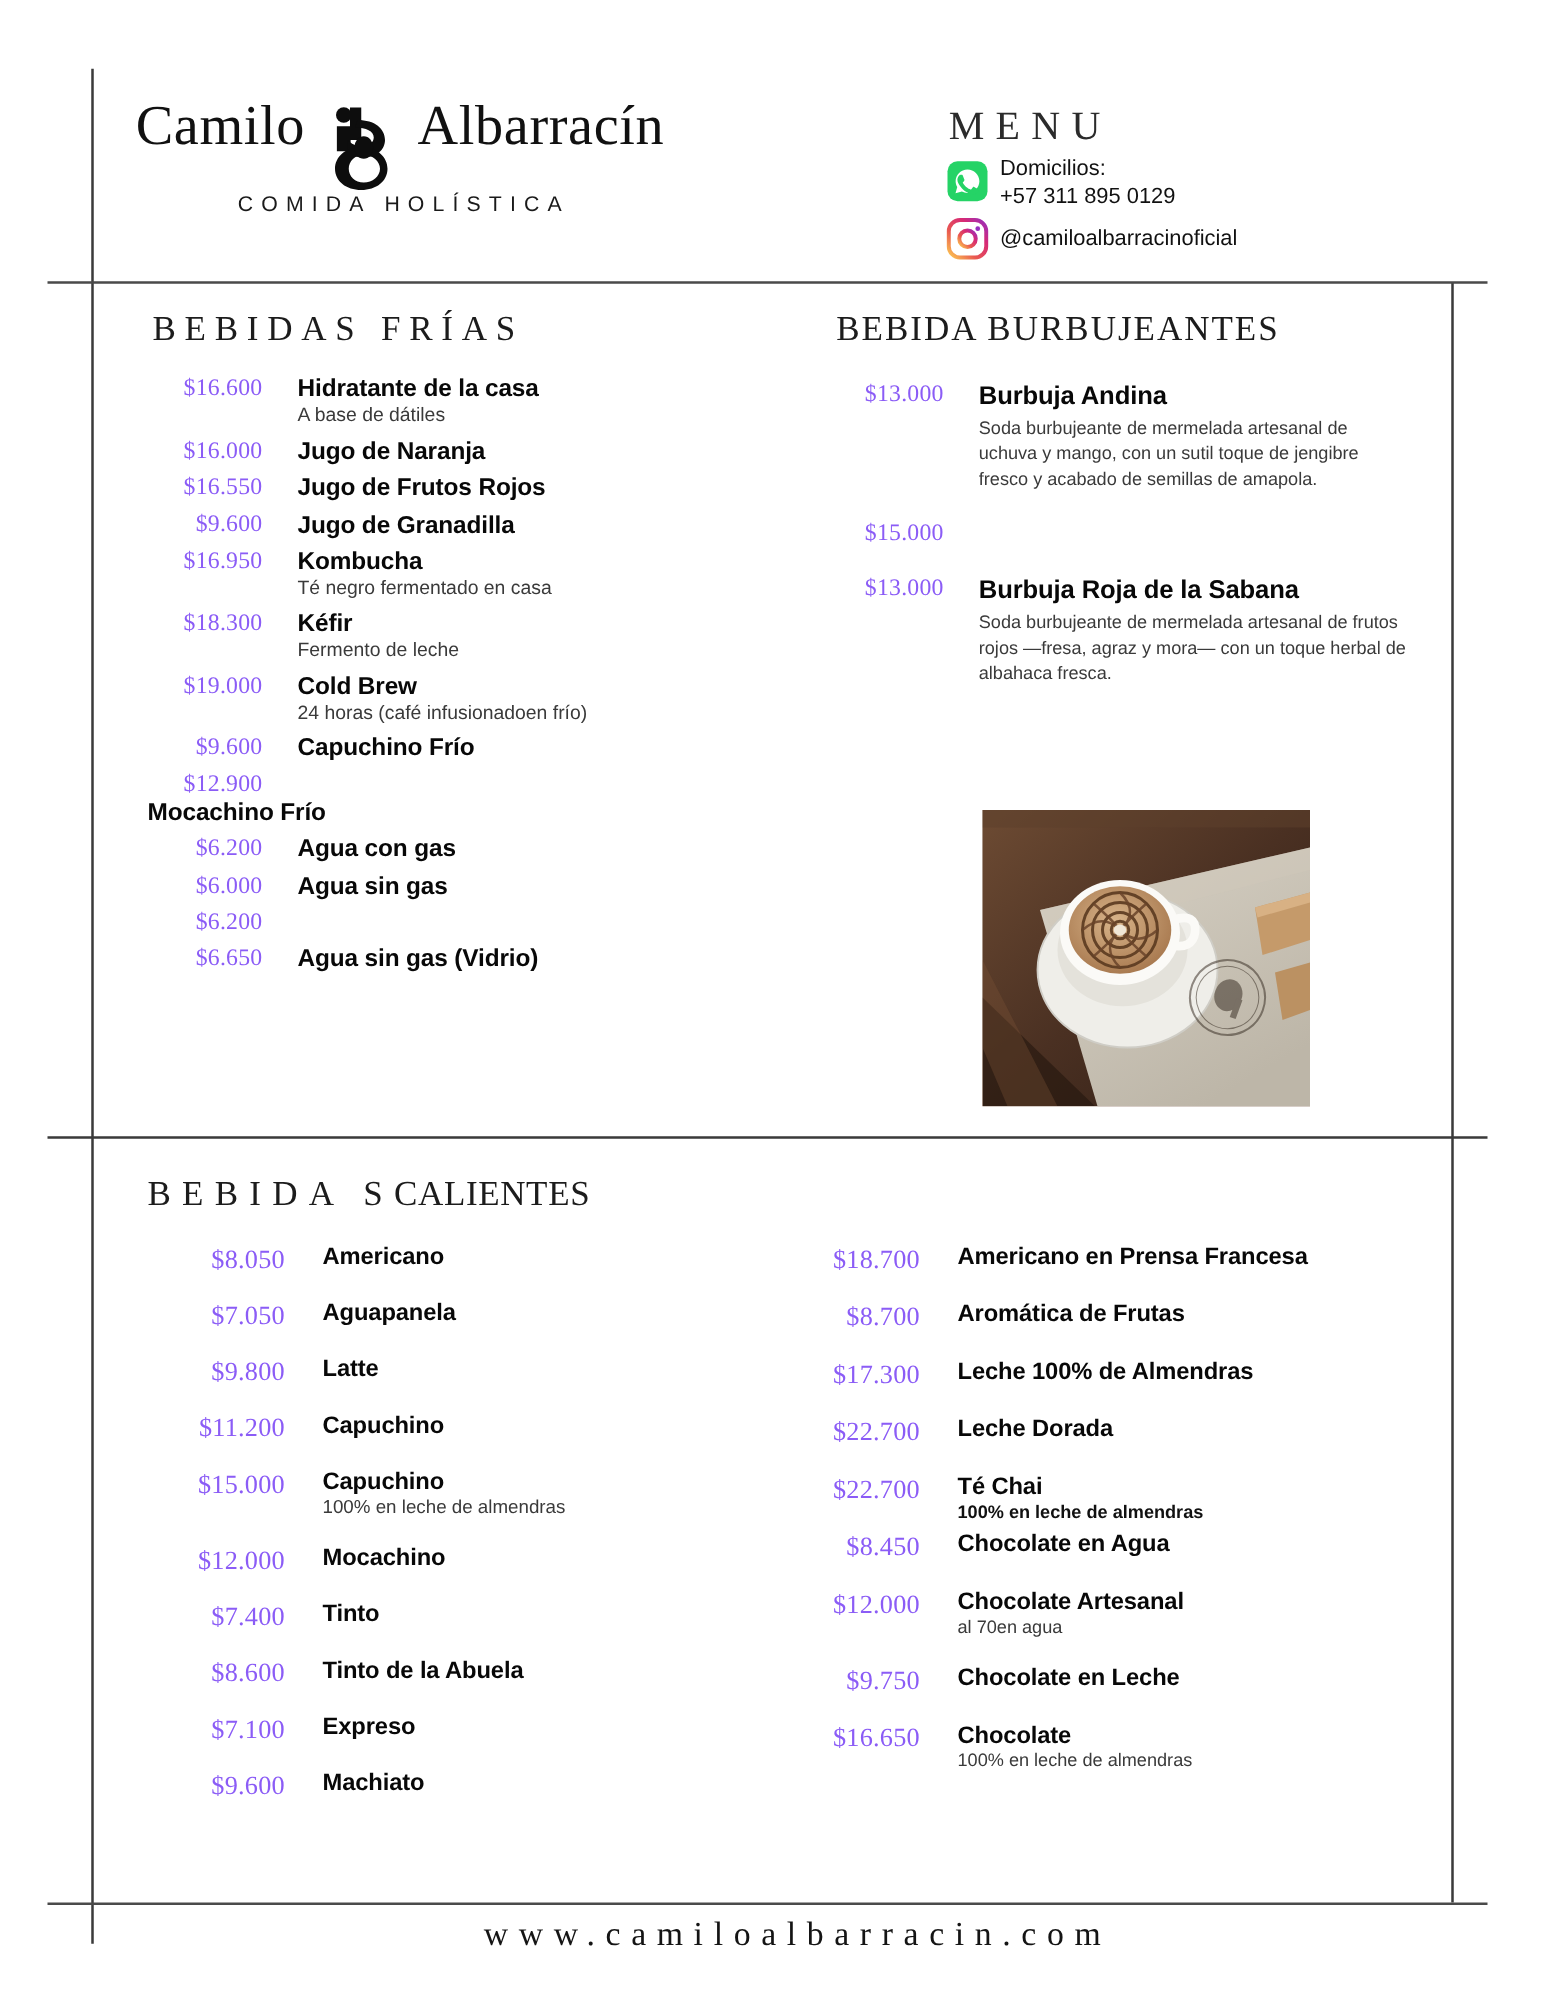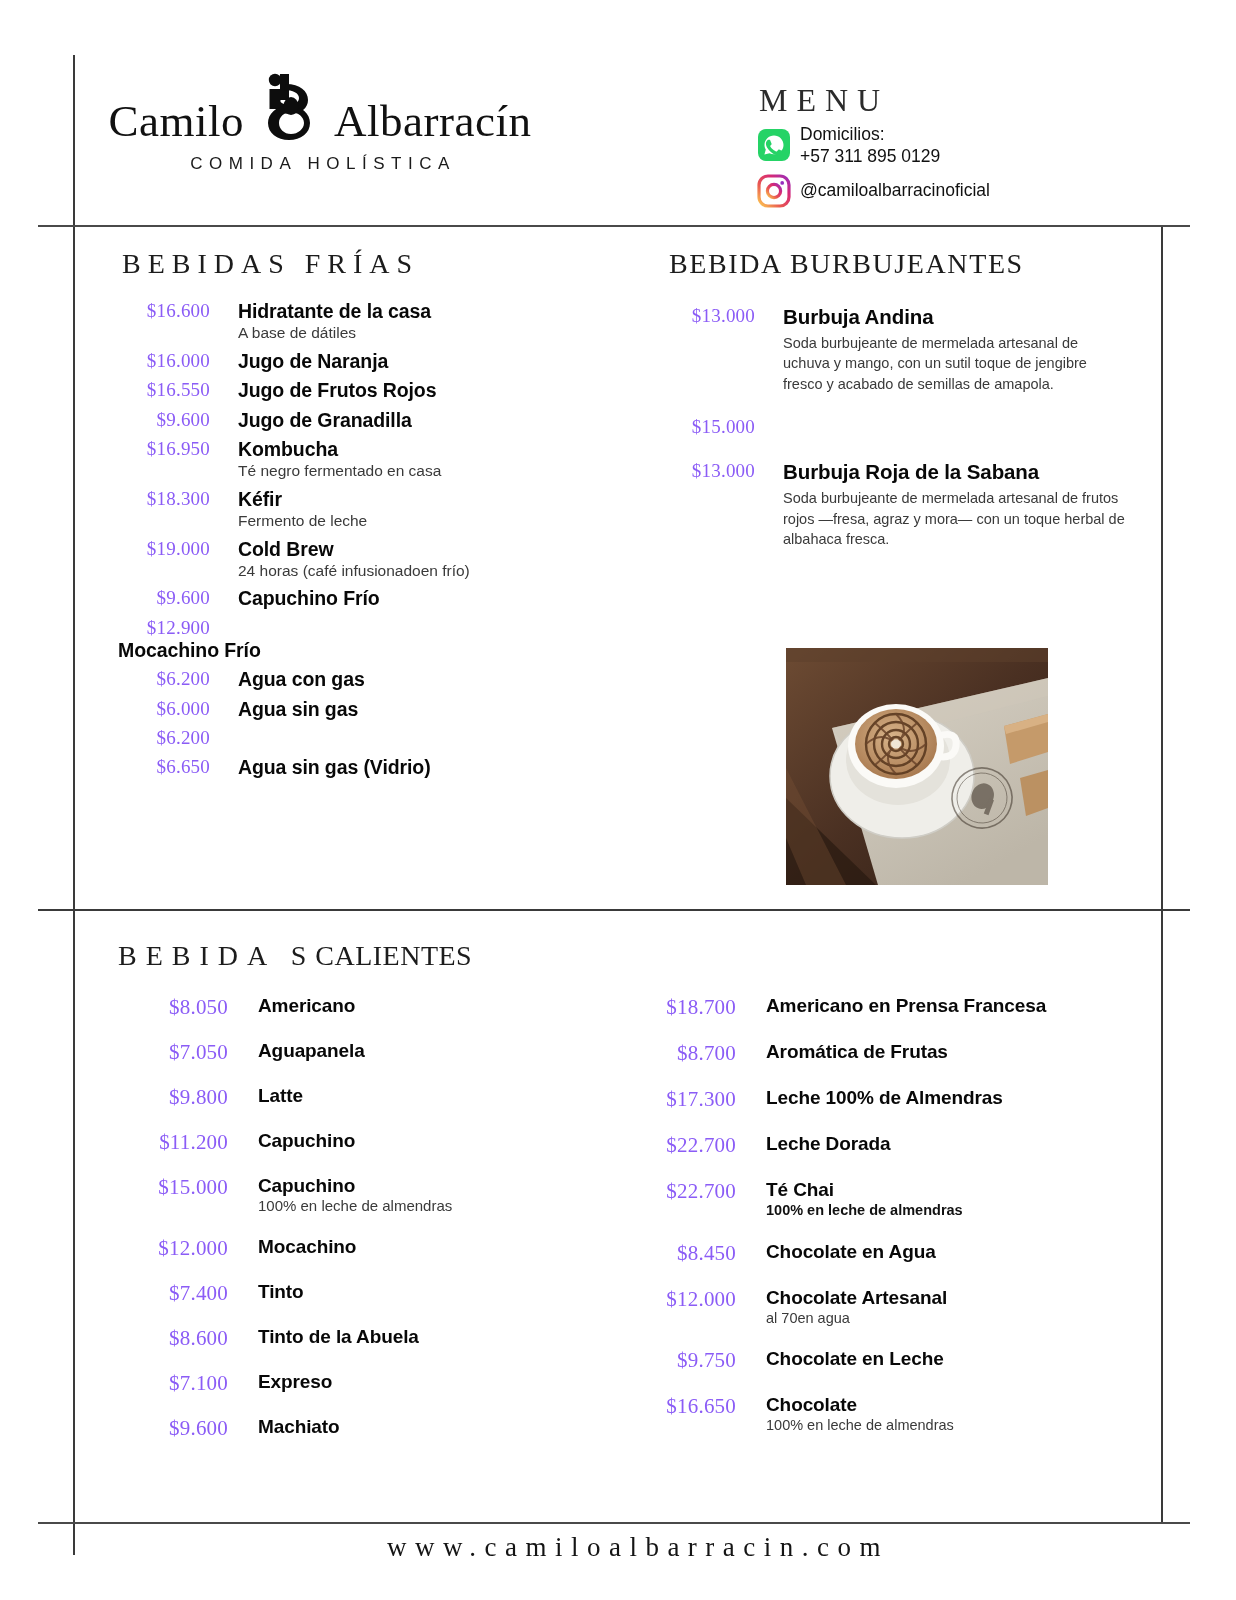--- a/index.html
+++ b/index.html
@@ -38,21 +38,21 @@
   }
 
   
   .header { position: absolute; left: 0; top: 0; width: 1236px; height: 225px; }
 
   .brand {
     position: absolute; left: 85px; top: 78px;
     width: 470px; text-align: center;
   }
   .brand-row {
-    display: flex; align-items: flex-end; justify-content: center;
+    display: flex; align-items: flex-start; justify-content: center;
     gap: 6px; height: 66px;
   }
   .brand-word {
     font-family: "Liberation Serif", serif;
     font-size: 45px; font-weight: 400; color: #111;
     letter-spacing: 0.5px; line-height: 1;
   }
   .brand-mark {
     width: 78px; height: 78px; position: relative;
     flex: 0 0 78px;
@@ -499,21 +499,21 @@
           <div class="name">Leche Dorada</div>
         </div>
       </div>
       <div class="item" style="margin-top: 21px;">
         <div class="price">$22.700</div>
         <div class="body">
           <div class="name">Té Chai</div>
           <div class="desc bold">100% en leche de almendras</div>
         </div>
       </div>
-      <div class="item" style="margin-top: 21px;">
+      <div class="item" style="margin-top: 5px;">
         <div class="price">$8.450</div>
         <div class="body">
           <div class="name">Chocolate en Agua</div>
         </div>
       </div>
       <div class="item" style="margin-top: 21px;">
         <div class="price">$12.000</div>
         <div class="body">
           <div class="name">Chocolate Artesanal</div>
           <div class="desc">al 70en agua</div>

